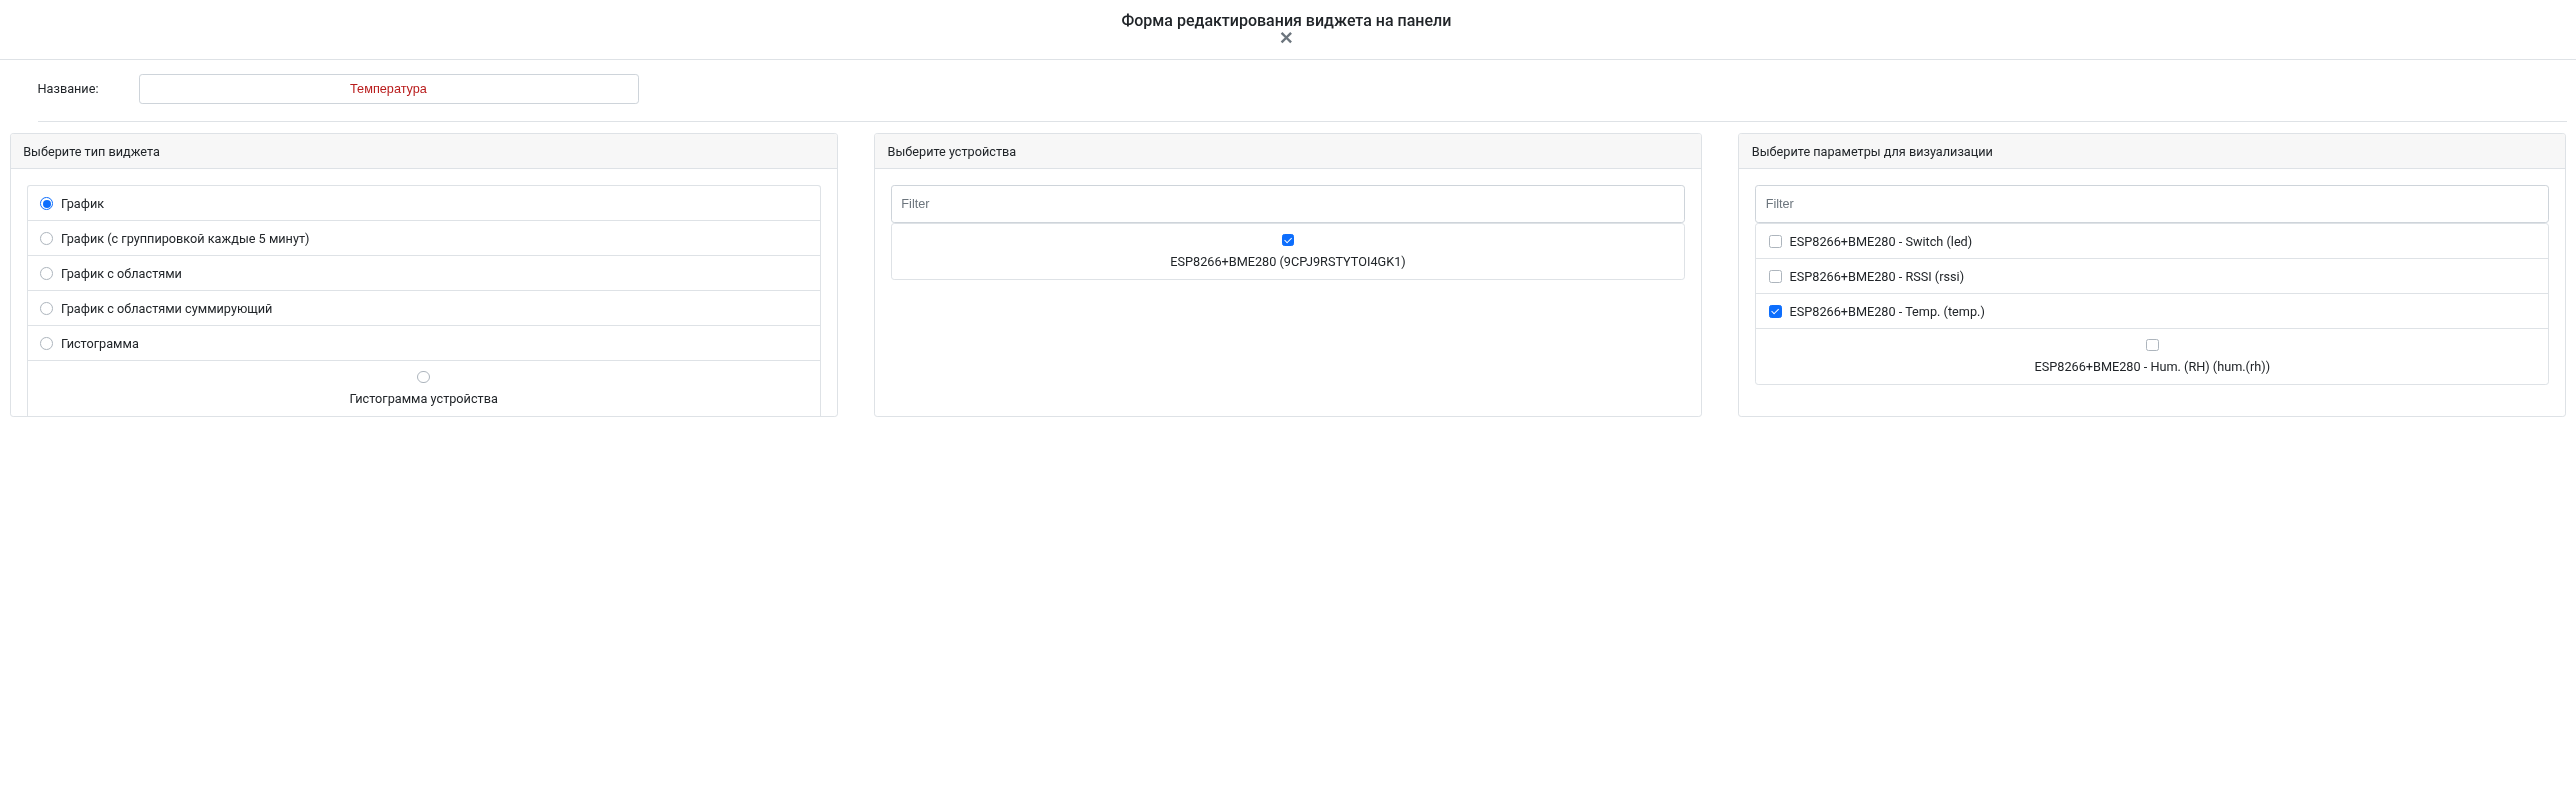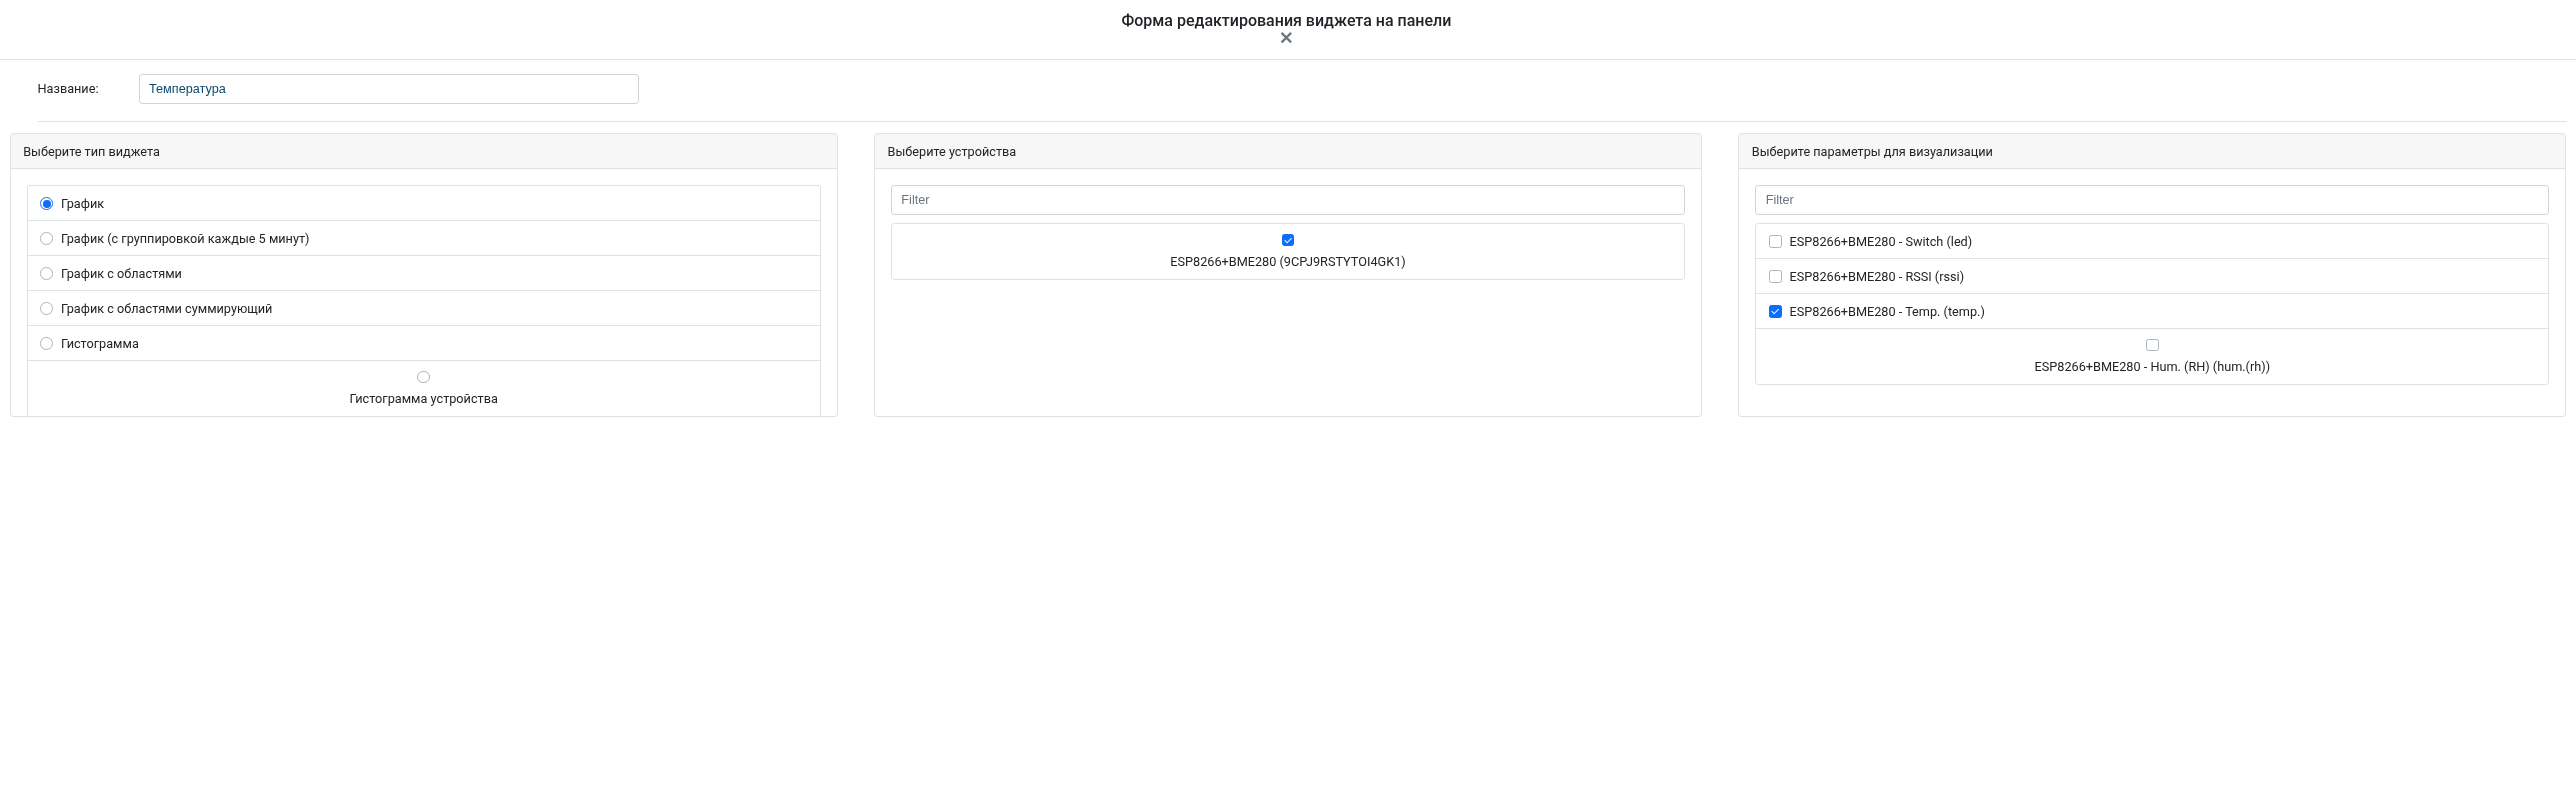--- a/index.html
+++ b/index.html
@@ -51,21 +51,22 @@
     font-size: 12.7px;
     color: #212529;
   }
   .name-input {
     width: 500px;
     height: 30px;
     padding: 4.8px 9.5px;
     border: 0.8px solid #ced4da;
     border-radius: 3.2px;
     font-size: 12.7px;
-    color: #0c4a6e;
+    color: #b91c1c;
+    text-align: center;
   }
   .cols {
     display: flex;
     gap: 36px;
   }
   .card {
     flex: 1 1 0;
     border: 0.8px solid #dee2e6;
     border-radius: 3.2px;
     background: #fff;
@@ -76,26 +77,26 @@
     border-bottom: 0.8px solid #dee2e6;
     padding: 9.5px 12.7px;
     font-size: 12.7px;
     color: #212529;
   }
   .card-body {
     padding: 16px;
   }
   .filter-input {
     width: 100%;
-    height: 30px;
+    height: 38px;
     padding: 4.8px 9.5px;
     border: 0.8px solid #ced4da;
     border-radius: 3.2px;
     font-size: 12.7px;
-    margin-bottom: 8px;
+    margin-bottom: 0;
     color: #495057;
   }
   .filter-input::placeholder { color: #6c757d; }
   .list-group {
     border: 0.8px solid #dee2e6;
     border-radius: 3.2px;
   }
   .list-item {
     display: flex;
     align-items: center;

